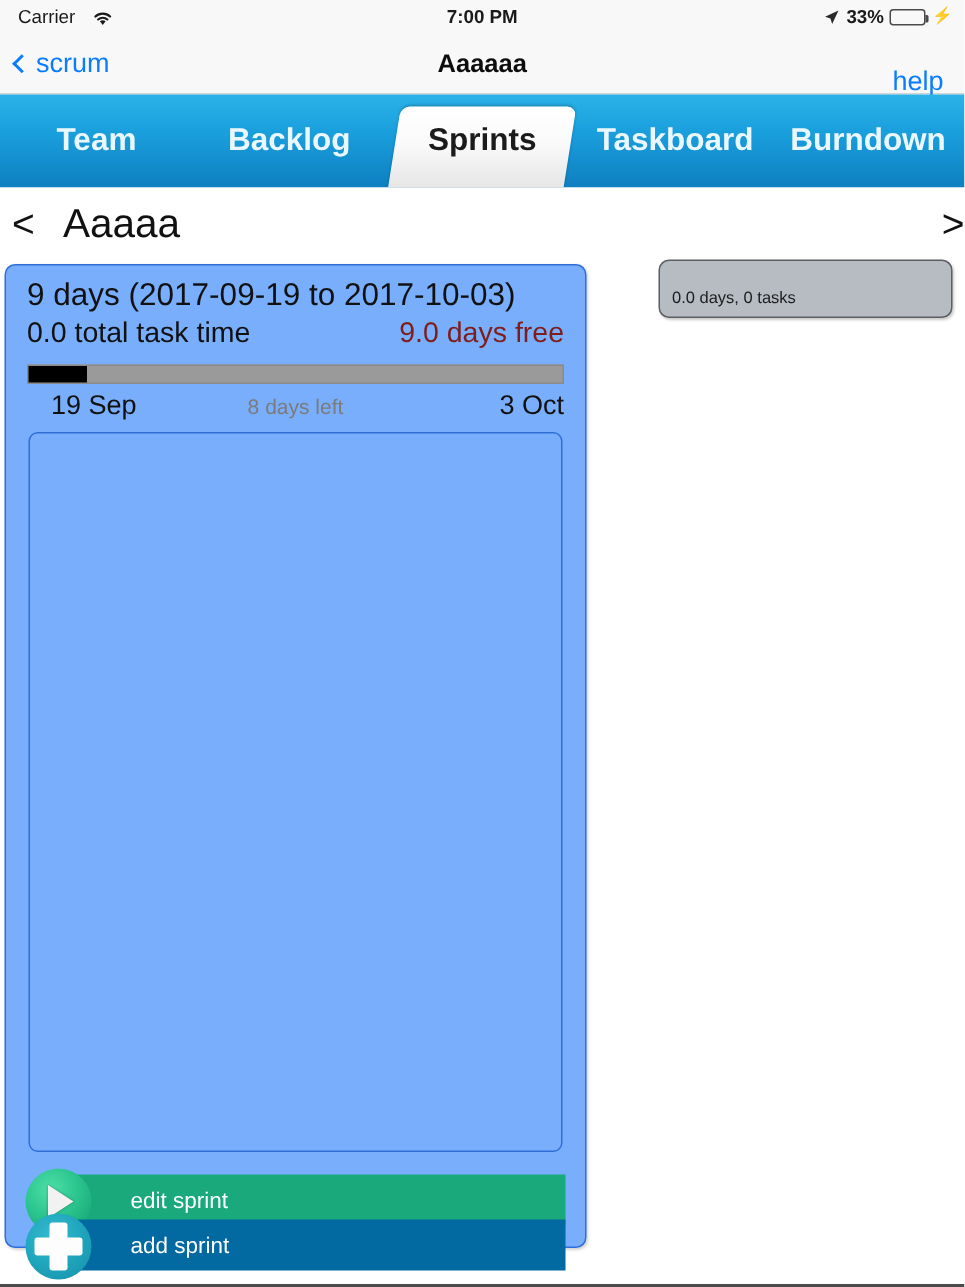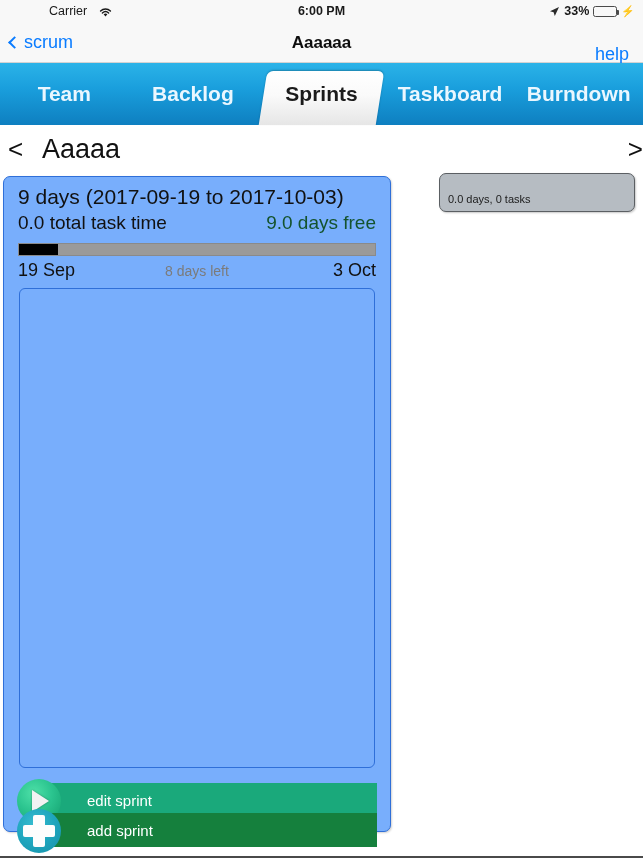--- a/index.html
+++ b/index.html
@@ -12,21 +12,21 @@
     -webkit-font-smoothing:antialiased;
   }
 
   
   .statusbar{
     position:absolute; left:0; top:0; width:643px; height:22px;
     background:#f8f8f8;
     display:flex; align-items:center;
     font-size:12.5px; color:#1a1a1a;
   }
-  .sb-left{ position:absolute; left:12px; display:flex; align-items:center; gap:12px;margin-left:37px; }
+  .sb-left{ position:absolute; left:12px; display:flex; align-items:center; gap:12px; }
   .sb-center{ position:absolute; left:0; width:643px; text-align:center; font-weight:bold; font-size:12.5px; }
   .sb-right{ position:absolute; right:8px; display:flex; align-items:center; gap:4px; }
   .wifi-ico{ display:inline-block; width:13px; height:11px; position:relative; top:1px; }
   .loc-ico{ display:inline-block; width:11px; height:11px; }
   .batt{
     width:24px; height:11px; border:1px solid #4a4a4a; border-radius:2.5px;
     position:relative; padding:1px; display:inline-block;
   }
   .batt-fill{ height:100%; width:33%; background:#4cd964; border-radius:1px; }
   .batt-cap{
@@ -117,30 +117,30 @@
     box-shadow:1px 1px 2px rgba(0,0,0,0.18);
   }
   .card-hdr{ position:absolute; left:14px; right:14px; top:8px; }
   .hdr-line1{ font-size:21px; color:#111; white-space:nowrap; }
   .hdr-line2{
     margin-top:3px; display:flex; justify-content:space-between; align-items:baseline;
     font-size:19px;
     gap:36px;
   }
   .hdr-total{ color:#111; }
-  .hdr-free{ color:#14532d; }
+  .hdr-free{ color:#7f1d1d; }
   .progress{
     margin-top:9px; height:13px; width:100%; background:#9a9a9a;
     border:0.5px solid #8a8a8a;
   }
   .progress-fill{ height:100%; background:#000000; }
   .hdr-line3{
     margin-top:4px; position:relative; height:22px; font-size:18px;
   }
-  .d-start{ position:absolute; left:0; top:0; color:#111; }
+  .d-start{ position:absolute; left:16px; top:0; color:#111; }
   .d-left{
     position:absolute; left:0; right:0; top:3px; text-align:center;
     color:#7b7b7b; font-size:14px;
   }
   .d-end{ position:absolute; right:0; top:0; color:#111; }
 
   .task-area{
     position:absolute; left:15px; right:15px; top:111px; bottom:63px;
     background:#78aefc;
     border:1.5px solid #2f6fd8;
@@ -152,21 +152,21 @@
     display:flex; gap:18px;flex-direction:column;
   }
   .act{
     flex:1 1 0; height:42px; position:relative; cursor:pointer;
   }
   .act-bar{
     position:absolute; left:22px; right:0; top:4px; height:34px;
     display:flex; align-items:center;
   }
   .act-bar.edit{ background:#1aa97b; }
-  .act-bar.add{ background:#15803d; }
+  .act-bar.add{ background:#0369a1; }
   .act-label{
     margin-left:48px; color:#ffffff; font-size:15px;
   }
   .act-ico{
     position:absolute; left:0px; top:0px; width:44px; height:44px;
     border-radius:50%;
   }
   .act-ico.edit{
     background:radial-gradient(circle at 38% 32%, #4ee0a8 0%, #2bc48f 45%, #129e6d 100%);
   }
@@ -207,21 +207,21 @@
   <div class="sb-left">
     <span>Carrier</span>
     <span class="wifi-ico">
       <svg width="13" height="11" viewBox="0 0 13 11">
         <path d="M6.5 9.6 L4.6 7.2 A3.2 3.2 0 0 1 8.4 7.2 Z" fill="#1a1a1a"></path>
         <path d="M1.6 4.0 A7.2 7.2 0 0 1 11.4 4.0" stroke="#1a1a1a" stroke-width="1.5" fill="none" stroke-linecap="round"></path>
         <path d="M3.4 6.0 A4.6 4.6 0 0 1 9.6 6.0" stroke="#1a1a1a" stroke-width="1.4" fill="none" stroke-linecap="round"></path>
       </svg>
     </span>
   </div>
-  <div class="sb-center">6:00 PM</div>
+  <div class="sb-center">7:00 PM</div>
   <div class="sb-right">
     <span class="loc-ico">
       <svg width="11" height="11" viewBox="0 0 11 11">
         <path d="M10 1 L1 5.2 L4.6 6.3 L5.8 10 Z" fill="#2a2a2a"></path>
       </svg>
     </span>
     <span class="pct">33%</span>
     <span class="batt">
       <span class="batt-fill" style="width: 33%;"></span>
       <span class="batt-cap"></span>

